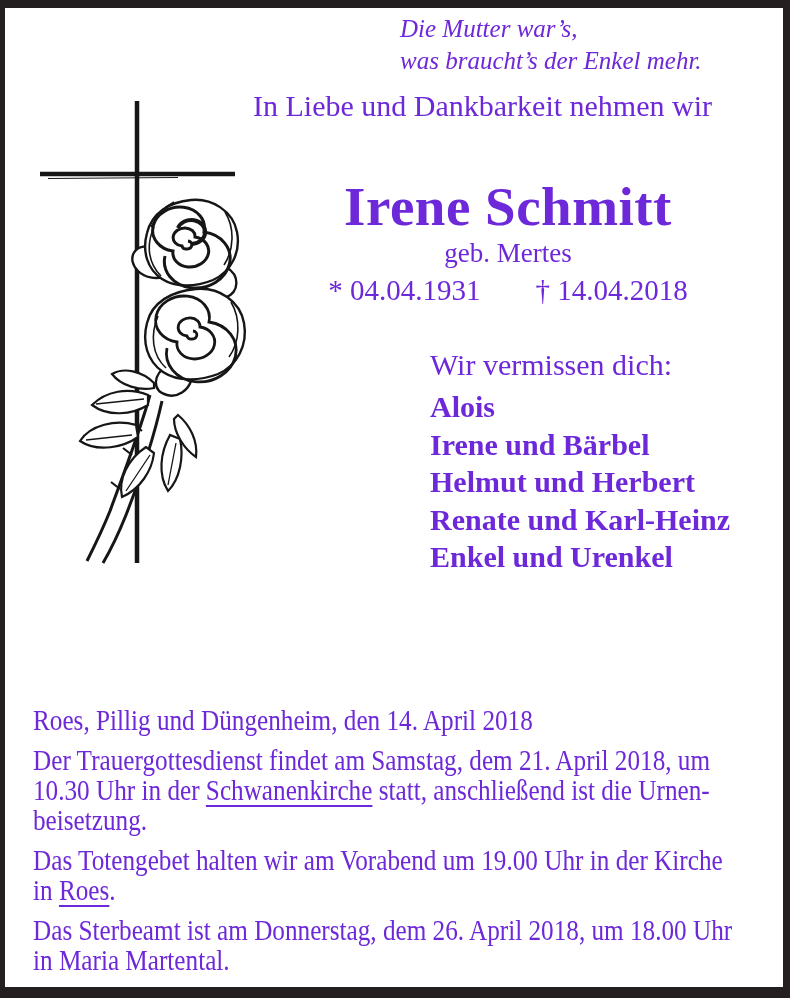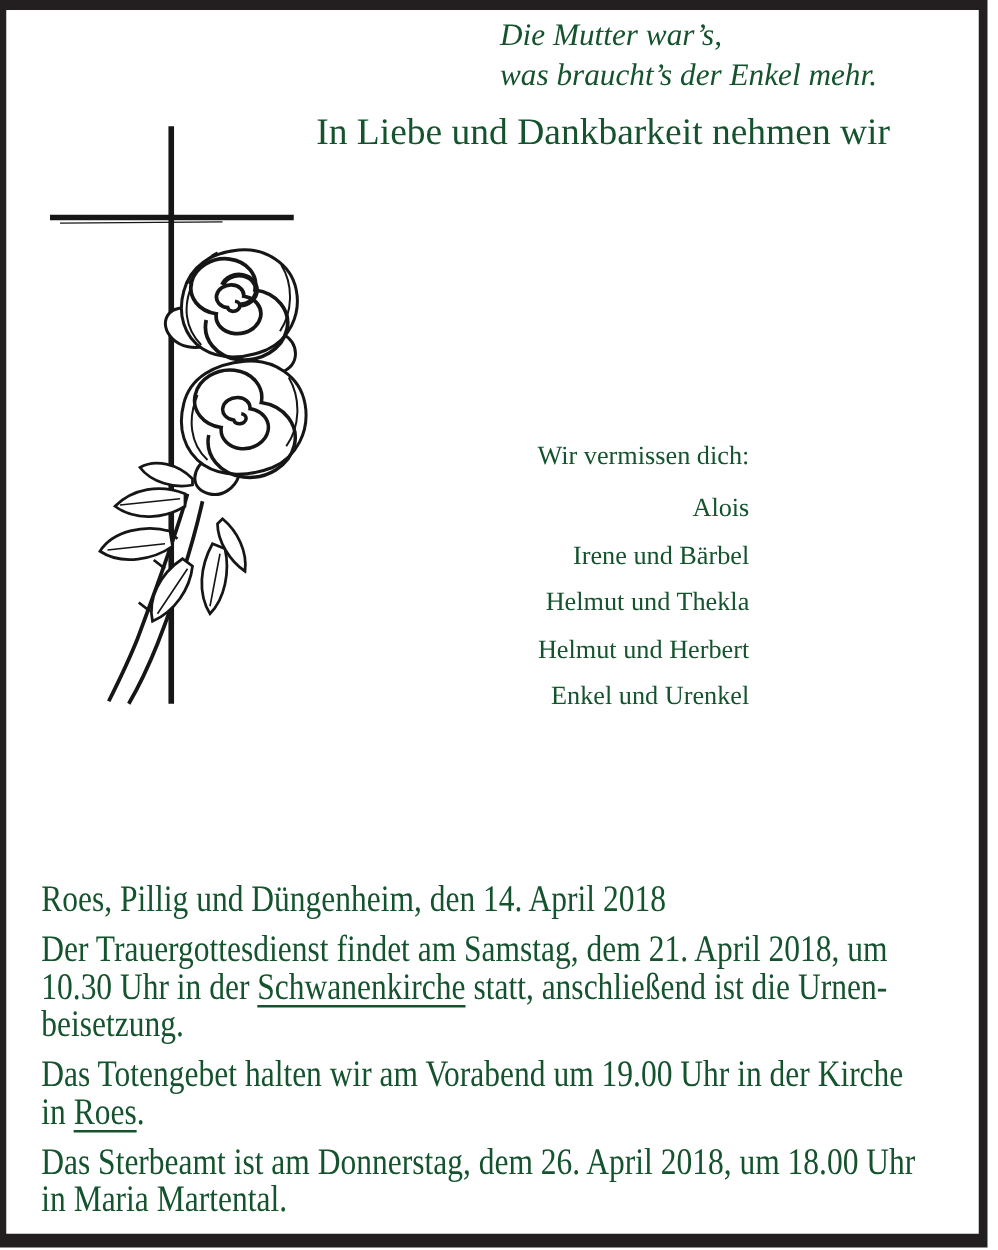--- a/index.html
+++ b/index.html
@@ -2,21 +2,21 @@
 <html lang="de"><head>
 <meta charset="utf-8">
 <style>
   html, body { margin: 0; padding: 0; background: #ffffff; }
   .page {
     position: relative;
     width: 798px;
     height: 1000px;
     background: #ffffff;
     font-family: "Liberation Serif", serif;
-    color: #14532d;
+    color: #6d28d9;
     overflow: hidden;
   }
   .frame {
     position: absolute;
     left: 0; top: 0;
     width: 790px; height: 998px;
     box-sizing: border-box;
     border-style: solid;
     border-color: #231f20;
     border-width: 8px 7px 11px 5px;
@@ -64,24 +64,24 @@
     justify-content: center;
     gap: 55px;
     font-size: 29px;
     line-height: 32px;
     margin-top: 5px;
     white-space: nowrap;
   }
   .mourners {
     position: absolute;
     left: 430px; top: 346px;
-    font-size: 21px;
+    font-size: 30px;
   }
   .mourners-heading { line-height: 37px; margin-bottom: 5px; }
-  .mourner-name { font-weight: normal; line-height: 37.5px; white-space: nowrap; text-align: right; }
+  .mourner-name { font-weight: bold; line-height: 37.5px; white-space: nowrap; }
   .footer {
     position: absolute;
     left: 33px; top: 705px;
     width: 900px;
     font-size: 30px;
     line-height: 30px;
     transform: scaleX(0.84);
     transform-origin: 0 0;
     white-space: nowrap;
   }
@@ -139,27 +139,35 @@
 
   <div class="epigraph">
     <div>Die Mutter war’s,</div>
     <div>was braucht’s der Enkel mehr.</div>
   </div>
 
   <div class="intro">
     <div>In Liebe und Dankbarkeit nehmen wir</div>
   </div>
 
+  <div class="name-block">
+    <div class="deceased-name">Irene Schmitt</div>
+    <div class="maiden-name">geb. Mertes</div>
+    <div class="dates">
+      <span>* 04.04.1931</span>
+      <span>† 14.04.2018</span>
+    </div>
+  </div>
 
   <div class="mourners">
     <div class="mourners-heading">Wir vermissen dich:</div>
     <div class="mourner-name">Alois</div>
     <div class="mourner-name">Irene und Bärbel</div>
-    <div class="mourner-name">Helmut und Thekla</div>
     <div class="mourner-name">Helmut und Herbert</div>
+    <div class="mourner-name">Renate und Karl-Heinz</div>
     <div class="mourner-name">Enkel und Urenkel</div>
   </div>
 
   <div class="footer">
     <div class="dateline">Roes, Pillig und Düngenheim, den 14. April 2018</div>
 
     <div class="para">
       <div><span>Der Trauergottesdienst findet am Samstag, dem 21. April 2018, um</span><span></span></div>
       <div><span>10.30 Uhr in der </span><span class="u">Schwanenkirche</span><span> statt, anschließend ist die Urnen-</span></div>
       <div><span>beisetzung.</span><span></span></div>

